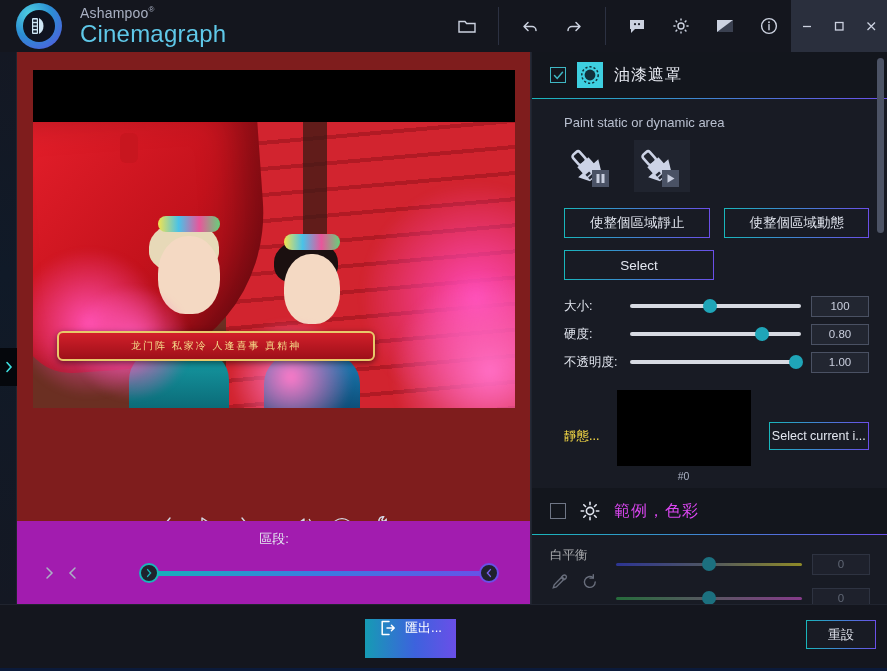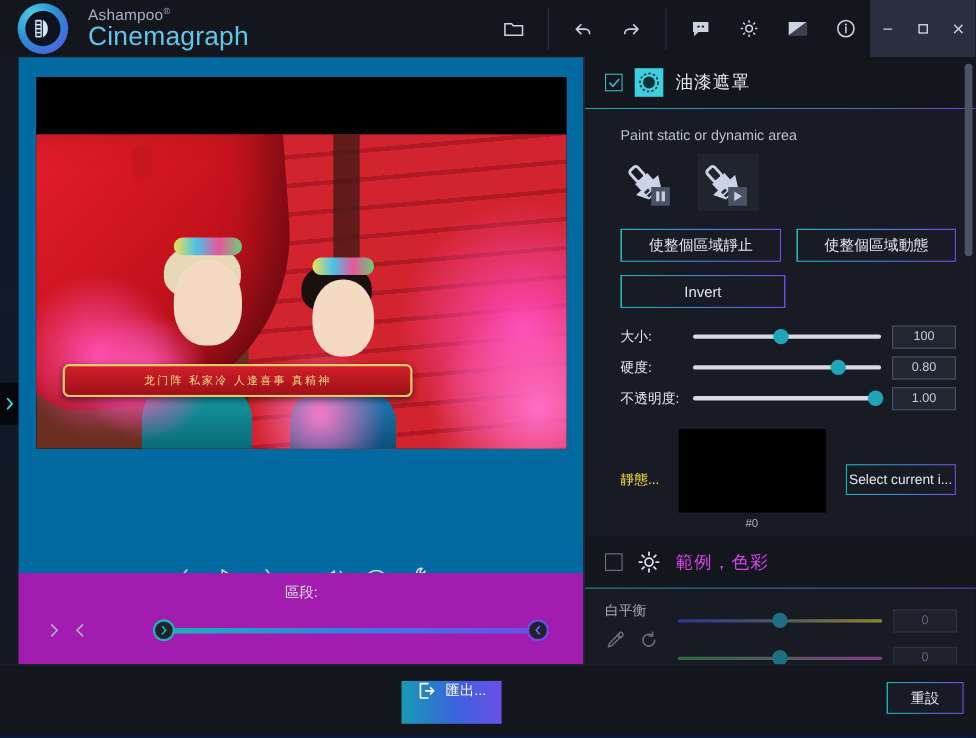--- a/index.html
+++ b/index.html
@@ -51,21 +51,21 @@
   }
   .rail-tab {
     position: absolute; left: 0; top: 296px; width: 17px; height: 38px;
     background: #05070c; display: flex; align-items: center; justify-content: center;
     cursor: pointer;
   }
 
   
   .leftpane {
     position: absolute; left: 17px; top: 52px; width: 514px; height: 552px;
-    background: #0369a1;
+    background: #7f1d1d;
   }
   .video-box {
     position: absolute; left: 16px; top: 18px; width: 482px; height: 338px;
     background: #000; overflow: hidden;
   }
   .video-letter-top { position:absolute; left:0; top:0; width:100%; height:52px; background:#000; z-index:4;}
   .video-img { position: absolute; left: 0; top: 52px; width: 482px; height: 286px; overflow: hidden; }
 
   
   .scene { position:absolute; inset:0; background:#6b2f22; }
@@ -493,21 +493,21 @@
             <path d="M30.5 31.2l7 4.3-7 4.3z" fill="#c9cfe0"></path>
           </svg>
         </div>
       </div>
 
       <div class="btn-row">
         <div class="gbtn w150">使整個區域靜止</div>
         <div class="gbtn w148">使整個區域動態</div>
       </div>
       <div class="btn-row">
-        <div class="gbtn w150">Invert</div>
+        <div class="gbtn w150">Select</div>
       </div>
 
       <div class="slider-row">
         <div class="sl-label">大小:</div>
         <div class="sl-track-wrap">
           <div class="sl-track"></div>
           <div class="sl-thumb" style="left:47%"></div>
         </div>
         <div class="sl-val">100</div>
       </div>

